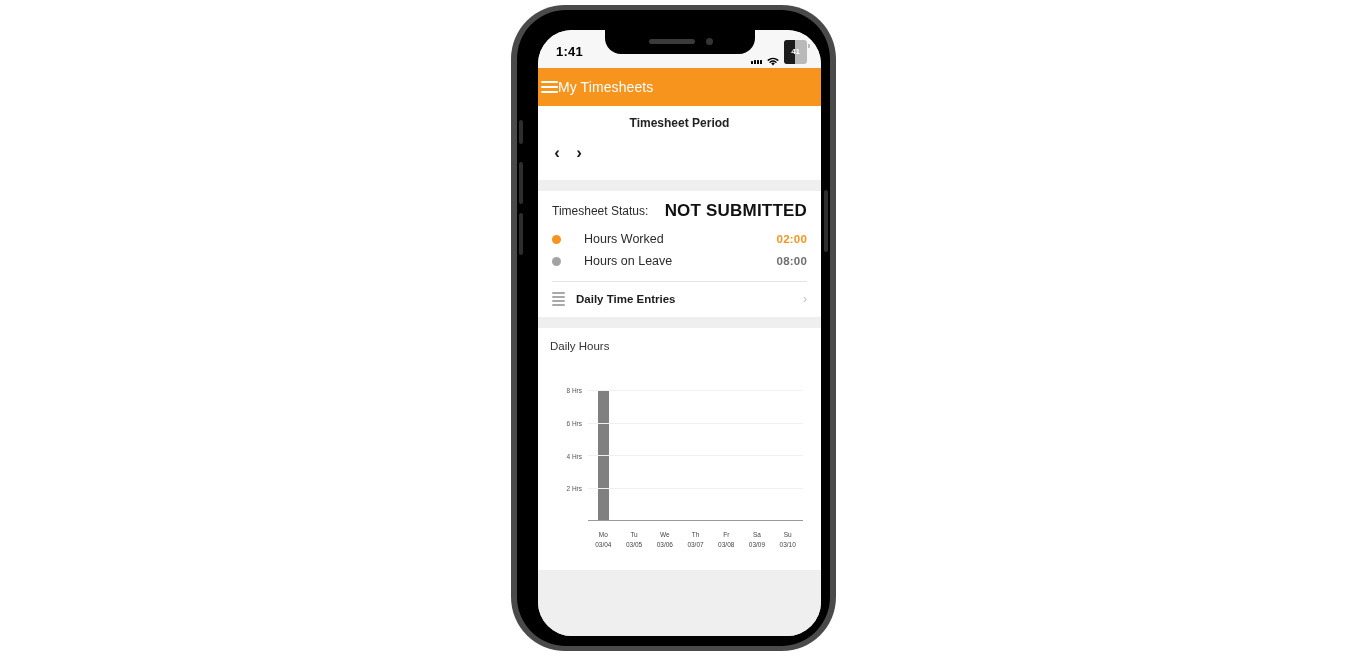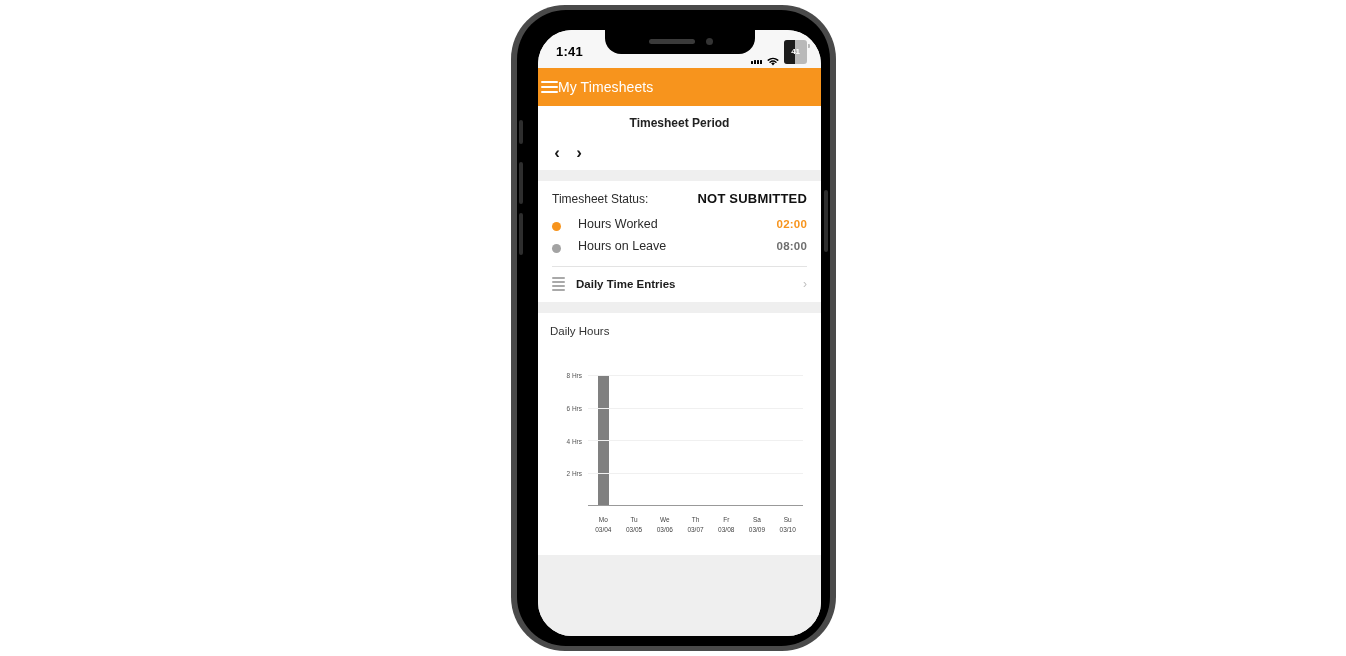--- a/index.html
+++ b/index.html
@@ -174,21 +174,21 @@
     overflow: hidden;
   }
   .card {
     background: #ffffff;
     border-radius: 7px;
     margin: 0 2px;
   }
   .card.flat { border-radius: 0; margin: 0; }
 
   
-  .period-card { padding: 10px 12px 4px; border-radius: 0 0 8px 8px; }
+  .period-card { padding: 10px 12px 14px; border-radius: 0 0 8px 8px; }
   .period-title {
     text-align: center;
     font-size: 12px;
     font-weight: bold;
     color: #222222;
     margin-bottom: 10px;
   }
   .period-row { display: flex; align-items: center; gap: 8px; }
   .arrow {
     width: 14px; height: 26px;
@@ -214,26 +214,26 @@
 
   .gap { height: 11px; background: #efefef; }
 
   
   .status-card { padding: 10px 14px 0; }
   .status-row {
     display: flex; align-items: center; justify-content: space-between;
     margin-bottom: 9px;
   }
   .status-label { font-size: 12px; color: #2b2b2b; }
-  .status-value { font-size: 13px; font-weight: bold; color: #111111; letter-spacing: 0.2px; }
+  .status-value { font-size: 17px; font-weight: bold; color: #111111; letter-spacing: 0.2px; }
   .legend-row {
     display: flex; align-items: center; justify-content: space-between;
     padding: 2px 0 6px;
   }
-  .legend-left { display: flex; align-items: flex-end; gap: 17px; }
+  .legend-left { display: flex; align-items: center; gap: 23px; }
   .dot { width: 9px; height: 9px; border-radius: 50%; flex: 0 0 9px; }
   .dot.worked { background: #f7941d; }
   .dot.leave  { background: #a3a3a3; }
   .legend-name { font-size: 12.5px; color: #2b2b2b; }
   .legend-val  { font-size: 11.5px; font-weight: bold; letter-spacing: 0.2px; }
   .legend-val.worked { color: #f7941d; }
   .legend-val.leave  { color: #6f6f6f; }
 
   .entries-row {
     border-top: 1px solid #e3e3e3;

